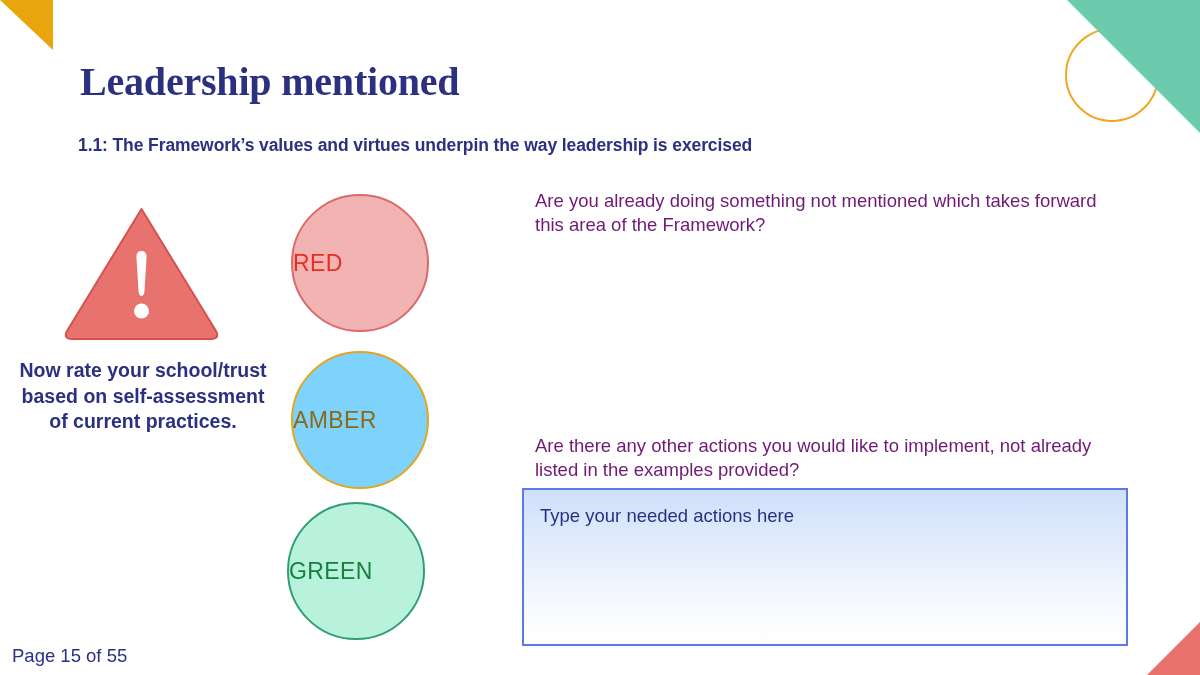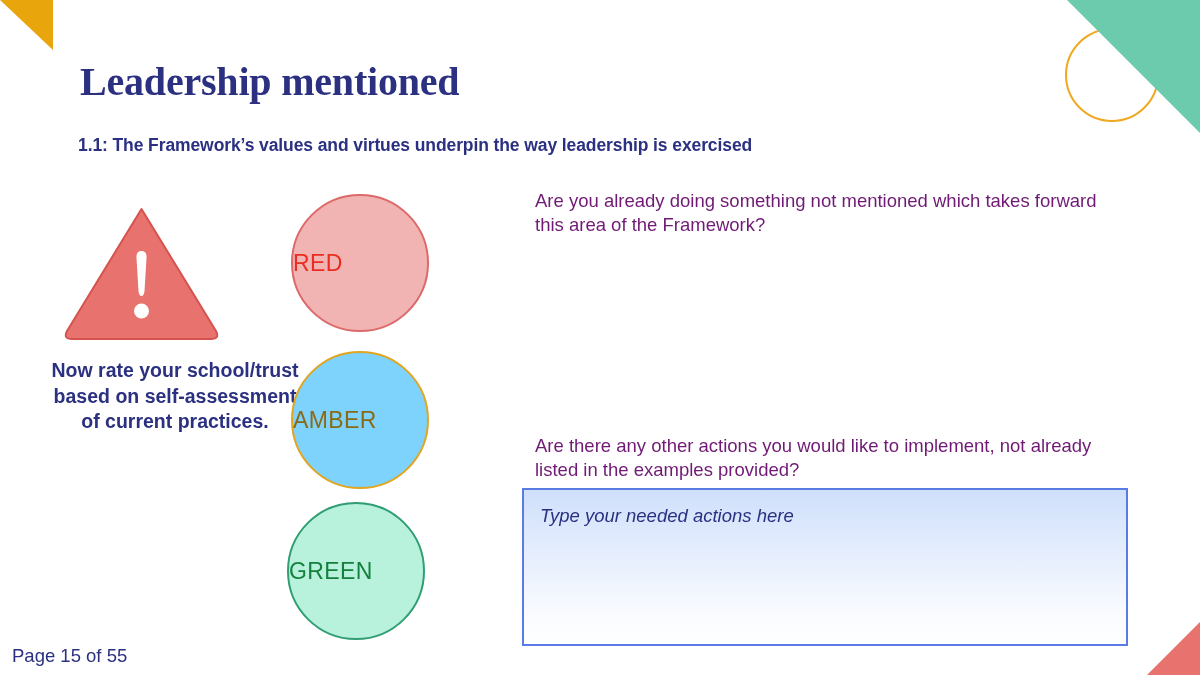--- a/index.html
+++ b/index.html
@@ -97,21 +97,20 @@
   .rate-instruction {
     position: absolute;
     left: 12px;
     top: 358px;
     width: 262px;
     text-align: center;
     font-size: 19.5px;
     font-weight: bold;
     line-height: 25.5px;
     color: #2b3180;
-    margin-left: 32px;
   }
 
   
   .rag-circle {
     position: absolute;
     width: 138px;
     height: 138px;
     border-radius: 50%;
     box-sizing: border-box;
     display: flex;
@@ -162,21 +161,20 @@
   }
   .answer-box-1 {
     top: 243px;
     width: 606px;
     height: 159px;
   }
   .answer-box-2 {
     top: 488px;
     width: 606px;
     height: 158px;
-    font-style: italic;
   }
   .answer-placeholder {
     font-size: 18.5px;
     line-height: 23px;
     color: #2b3180;
   }
 
   
   .page-number {
     position: absolute;

